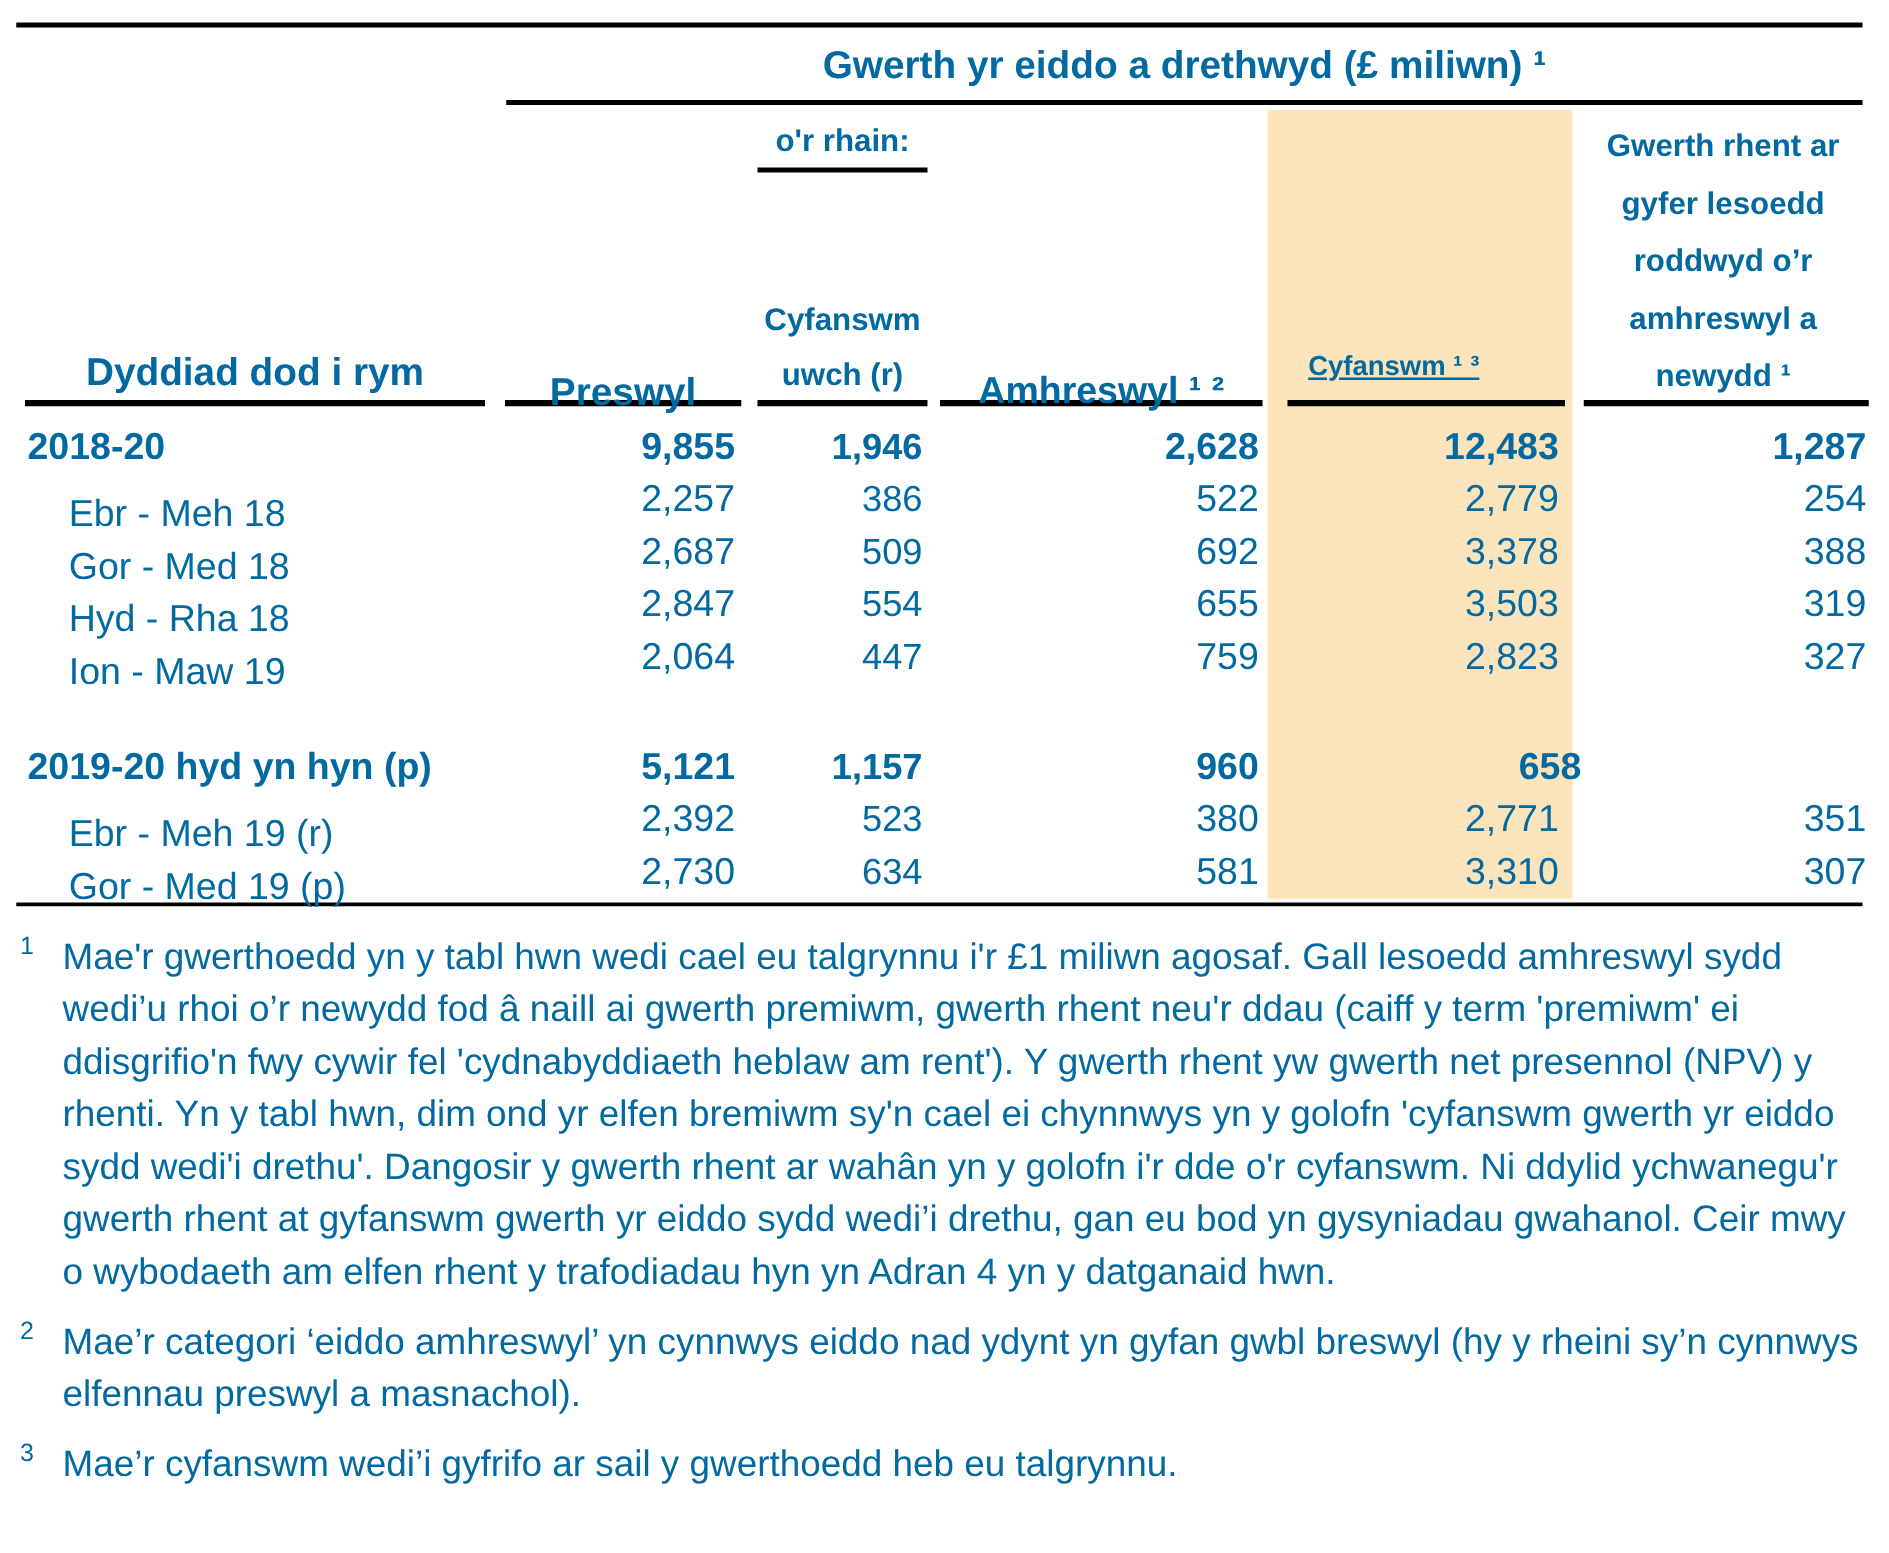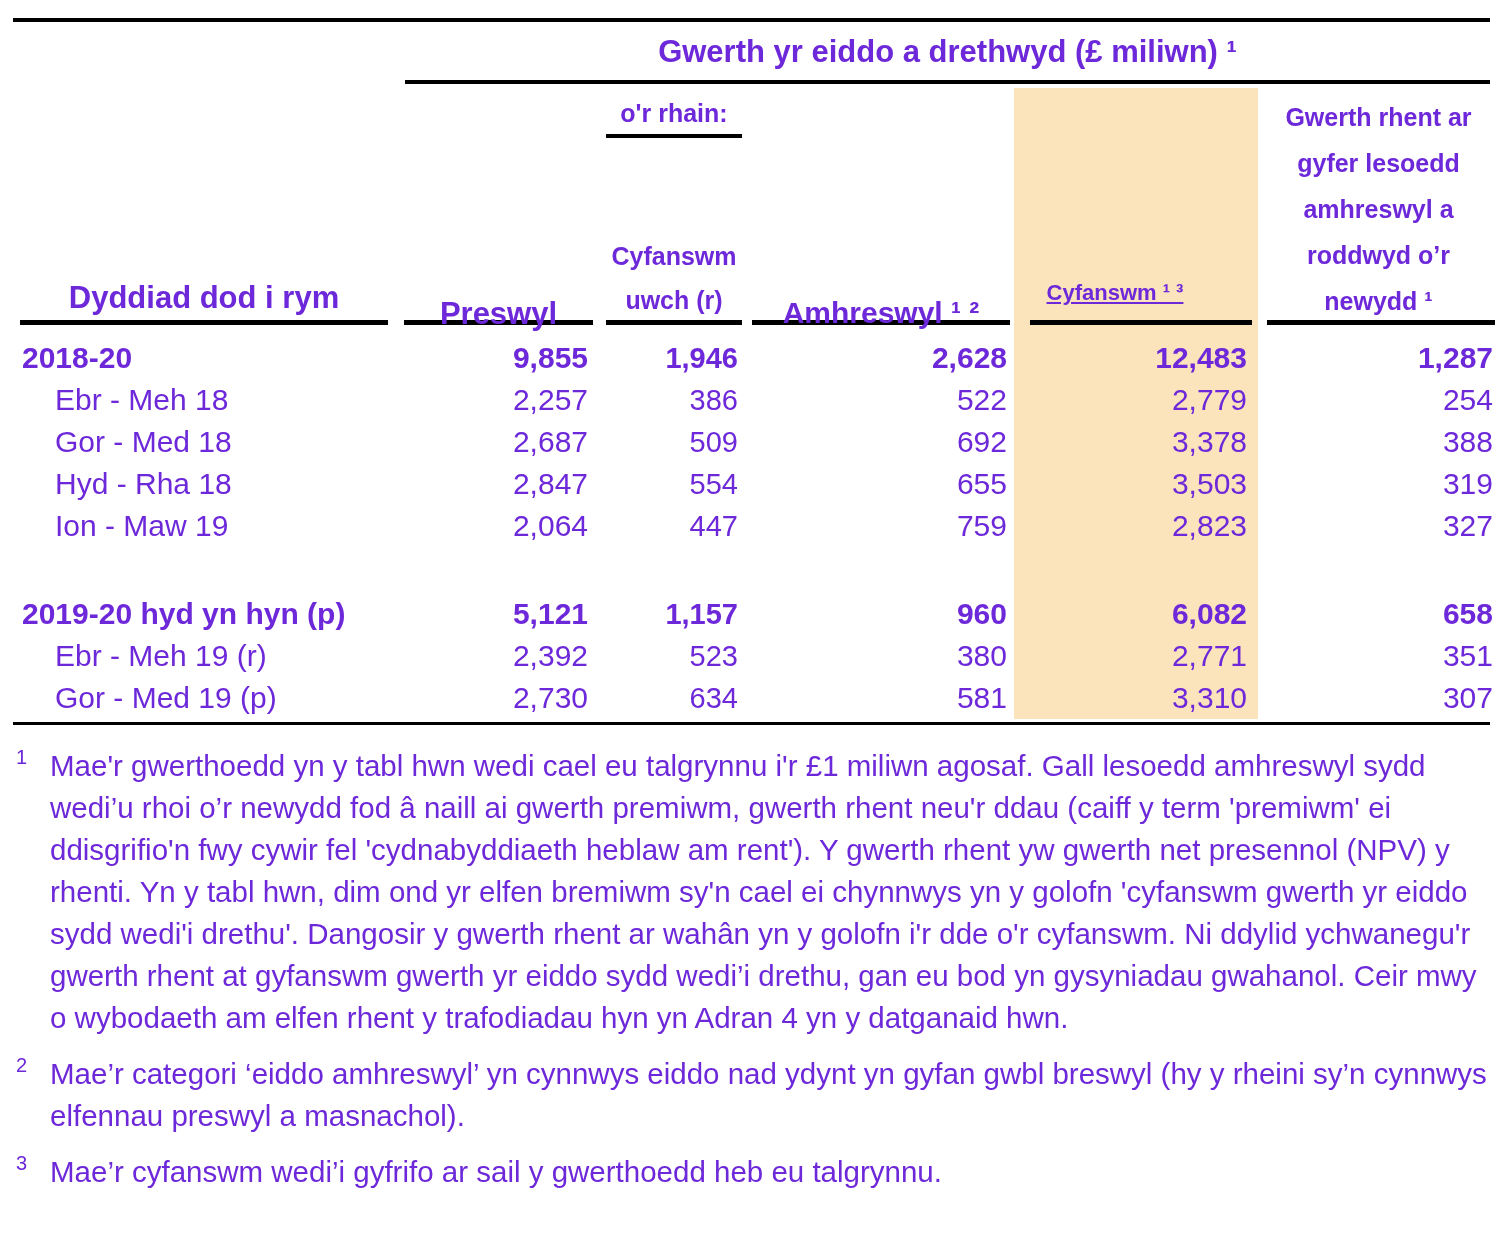--- a/index.html
+++ b/index.html
@@ -1,21 +1,21 @@
 <!DOCTYPE html>
 <html><head>
 <meta charset="utf-8">
 <style>
   html, body { margin: 0; padding: 0; background: #fff; }
   .page {
     position: relative;
     width: 1511px;
     height: 1242px;
     background: #ffffff;
-    color: #6d28d9;
+    color: #0369a1;
     font-family: "Liberation Sans", sans-serif;
     overflow: hidden;
   }
   .rule { position: absolute; background: #000; }
   #rule-top    { left: 13px;  top: 18px;  width: 1477px; height: 4px; }
   #rule-title  { left: 405px; top: 80px;  width: 1085px; height: 4px; }
   #rule-orhain { left: 606px; top: 134px; width: 136px;  height: 4px; }
   .hdr-underline { position: absolute; top: 320px; height: 5px; background: #000; }
   #u1 { left: 20px;   width: 368px; }
   #u2 { left: 404px;  width: 189px; }
@@ -40,21 +40,21 @@
   .rows { position: absolute; left: 20px; top: 337px; width: 1475px; }
   .row {
     display: grid;
     grid-template-columns: 384px 202px 146px 278px 237px 228px;
     height: 42px;
     line-height: 42px;
     font-size: 30px;
   }
   .row.bold { font-weight: bold; }
   .c-label { padding-left: 2px; white-space: nowrap; }
-  .c-label.indent { padding-left: 35px; }
+  .c-label.indent { padding-left: 35px; margin-top: 12px; }
   .num { text-align: right; white-space: nowrap; }
   .c2 { padding-right: 18px; }
   .c3 { padding-right: 14px; font-size: 29px; }
   .c4 { padding-right: 23px; }
   .c5 { padding-right: 20px; }
   .c6 { padding-right: 2px; }
   .spacer-row { height: 46px; }
 
   .fns { position: absolute; left: 10px; top: 745px; width: 1488px; }
   .fn {
@@ -89,22 +89,22 @@
   <div class="hdr-underline" id="u4"></div>
   <div class="hdr-underline" id="u5"></div>
   <div class="hdr-underline" id="u6"></div>
   <div class="rule" id="rule-bottom"></div>
 
   <div class="hdr t-title">Gwerth yr eiddo a drethwyd (£ miliwn) ¹</div>
   <div class="hdr t-orhain">o'r rhain:</div>
   <div class="hdr t-rhent">
     <div>Gwerth rhent ar</div>
     <div>gyfer lesoedd</div>
+    <div>roddwyd o’r</div>
     <div>amhreswyl a</div>
-    <div>roddwyd o’r</div>
     <div>newydd ¹</div>
   </div>
   <div class="hdr t-cyfraddau">
     <div>Cyfanswm</div>
     <div>uwch (r)</div>
   </div>
   <div class="hdr t-dyddiad">Dyddiad dod i rym</div>
   <div class="hdr t-preswyl">Preswyl</div>
   <div class="hdr t-amhreswyl">Amhreswyl ¹ ²</div>
   <div class="hdr t-cyfanswm">Cyfanswm ¹ ³</div>
@@ -156,21 +156,20 @@
       <div class="num c6">327</div>
     </div>
 
     <div class="spacer-row"></div>
 
     <div class="row bold">
       <div class="c-label">2019-20 hyd yn hyn (p)</div>
       <div class="num c2">5,121</div>
       <div class="num c3">1,157</div>
       <div class="num c4">960</div>
-      <div class="num c5">6,082</div>
       <div class="num c6">658</div>
     </div>
 
     <div class="row">
       <div class="c-label indent">Ebr - Meh 19 (r)</div>
       <div class="num c2">2,392</div>
       <div class="num c3">523</div>
       <div class="num c4">380</div>
       <div class="num c5">2,771</div>
       <div class="num c6">351</div>

